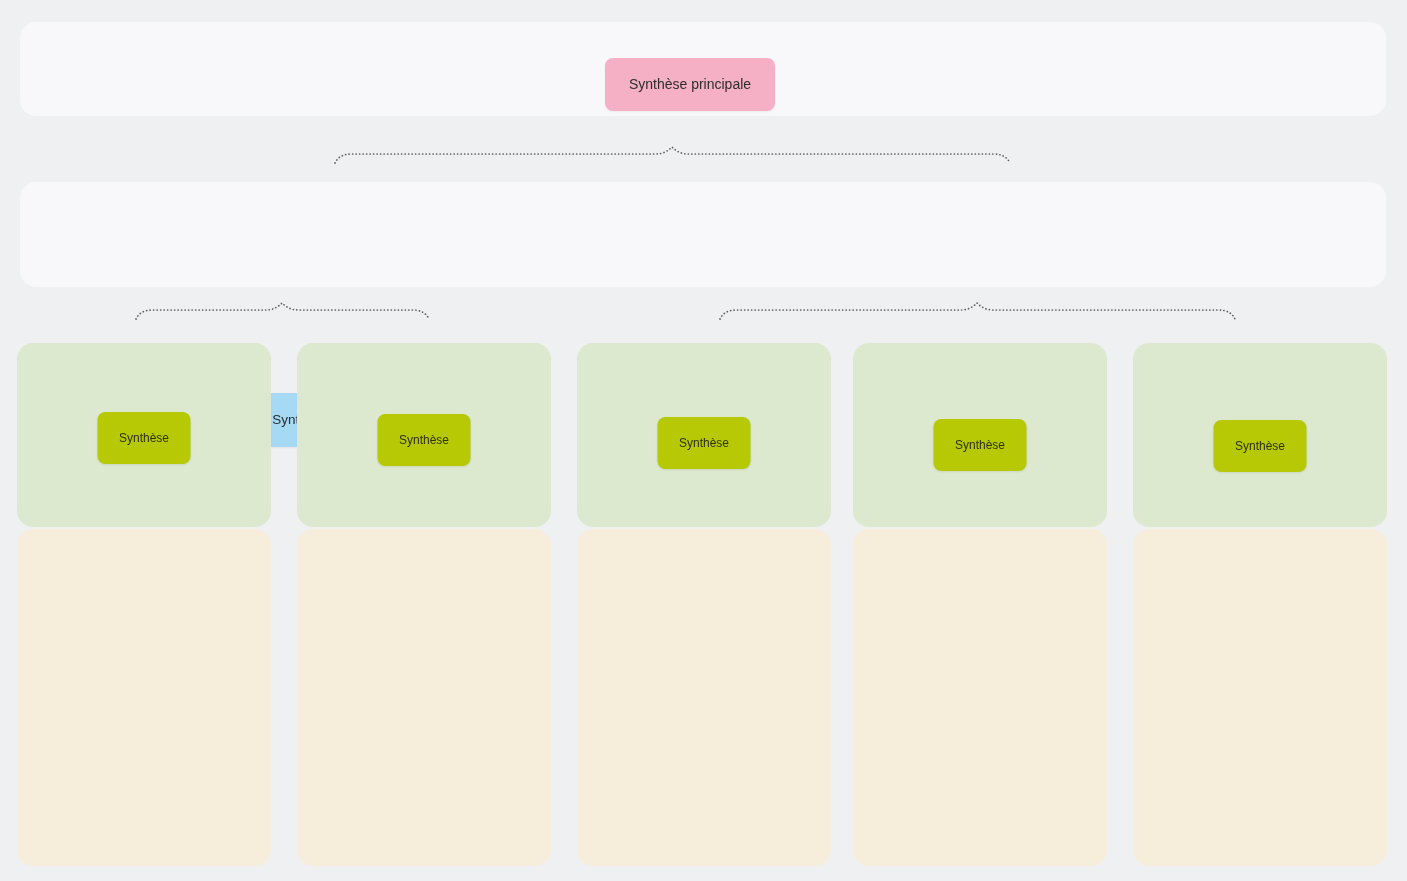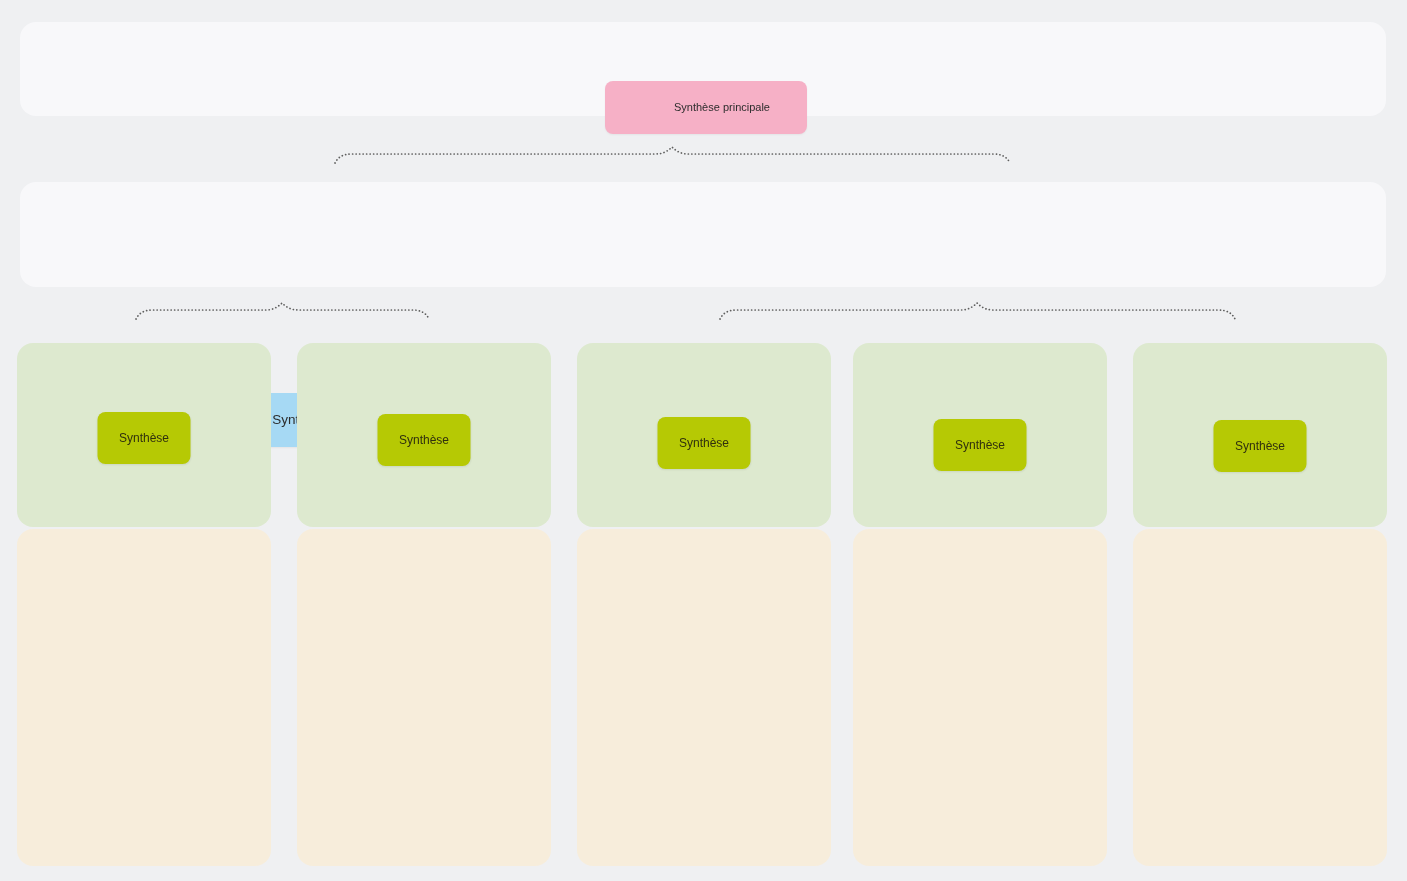--- a/index.html
+++ b/index.html
@@ -15,22 +15,22 @@
   }
   #root-section{top:22px;height:94px;}
   #branch-section{top:182px;height:105px;}
   .node{
     position:absolute;display:flex;align-items:center;justify-content:center;
     border-radius:8px;text-align:center;line-height:1.2;
     box-shadow:0 1px 2px rgba(0,0,0,0.05);
     cursor:default;white-space:nowrap;
   }
   #root-node{
-    left:585px;top:59px;width:170px;height:53px;
-    background:#f6b0c6;font-size:11px;padding-left:32px;
+    left:585px;top:36px;width:170px;height:53px;
+    background:#f6b0c6;font-size:14px;
   }
   .branch-node{
     width:97px;height:54px;background:#a6d9f4;font-size:13.5px;
   }
   #branch-node-1{left:232px;top:211px;}
   #branch-node-2{left:917px;top:210px;}
   .brace{position:absolute;}
   #brace-root{left:334px;top:146px;}
   #brace-left{left:135px;top:302px;}
   #brace-right{left:719px;top:302px;}

